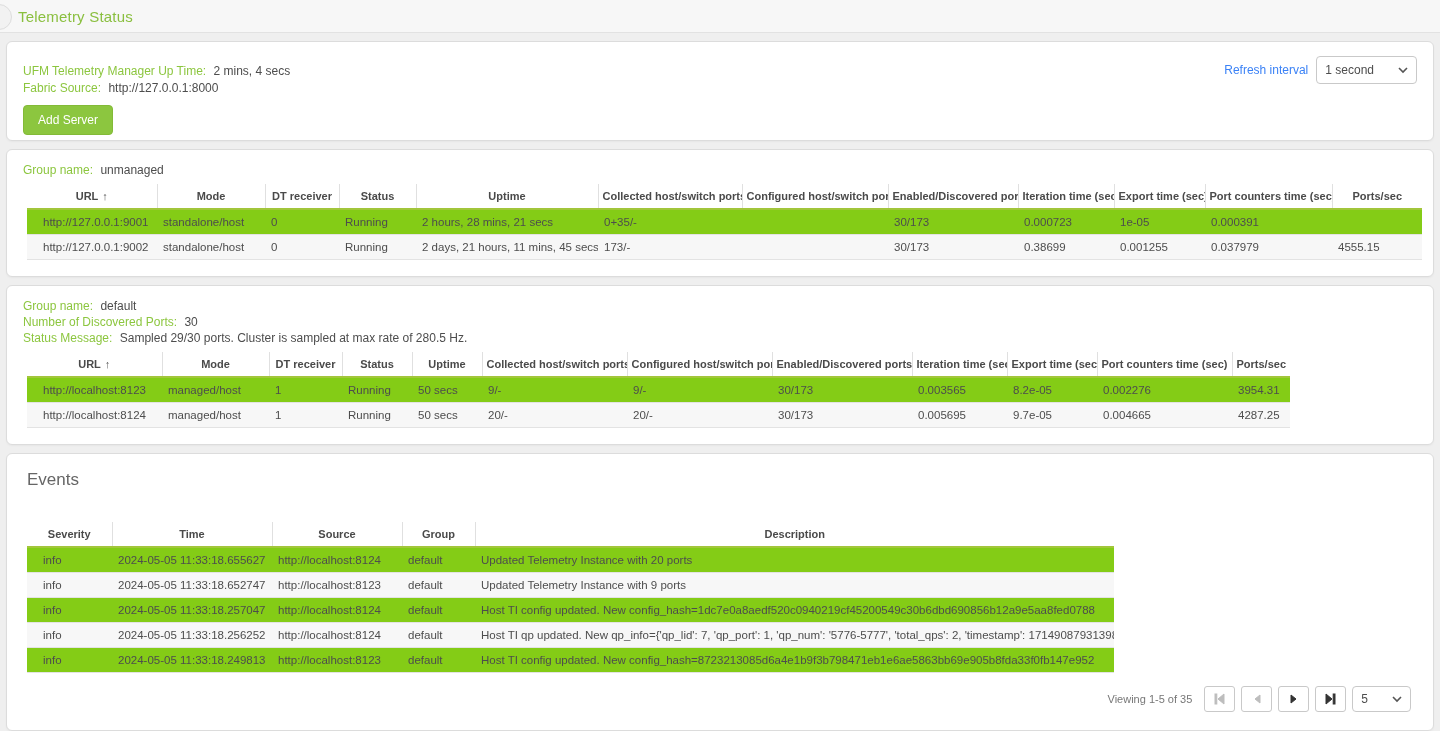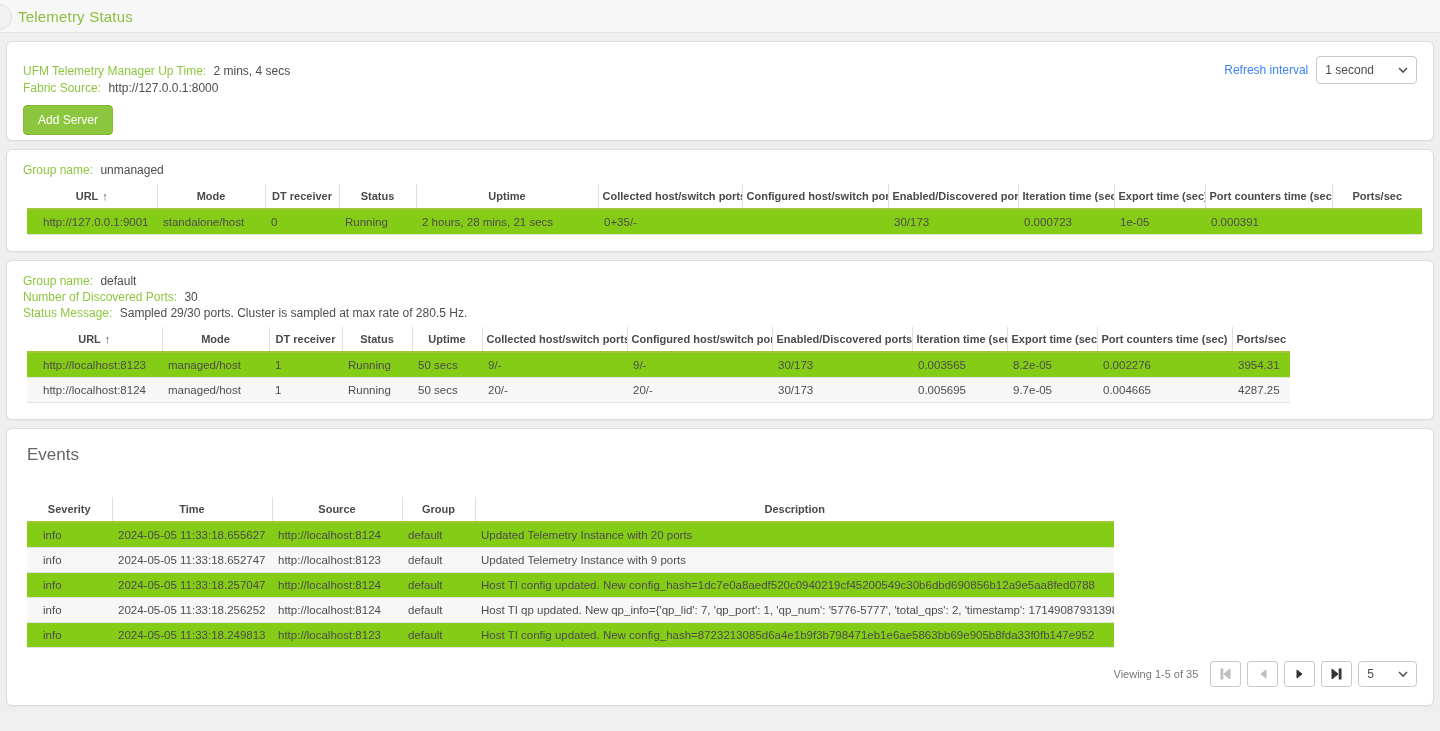--- a/index.html
+++ b/index.html
@@ -43,21 +43,21 @@
   tbody tr { border-bottom:1px solid #e3e3e3; background:#84cc16; }
   tbody tr.alt { background:#f7f7f7; }
   td:first-child { padding-left:16px; }
   .sort-arrow { margin-left:4px; font-weight:400; color:#555; }
 
   
   .panel.events { height:278px; padding:16px 0 0 0; position:relative; }
   .events-title { font-size:17px; color:#666; padding-left:20px; }
   .panel.events table { margin-top:32px; }
 
-  .pager { position:absolute; right:16px; bottom:18px; display:flex; align-items:center; gap:6px; }
+  .pager { position:absolute; right:22px; bottom:18px; display:flex; align-items:center; gap:6px; }
   .pager .viewing { font-size:11px; color:#777; margin-right:6px; }
   .pgbtn { width:31px; height:26px; background:#fff; border:1px solid #c9c9c9;
     border-radius:3px; display:flex; align-items:center; justify-content:center; cursor:pointer; }
   .pgbtn.disabled { cursor:default; }
   .pgbtn svg .ic { fill:#333; stroke:#333; }
   .pgbtn.disabled svg .ic { fill:#bdbdbd; stroke:#bdbdbd; }
   .pagesize { min-width:52px; height:26px; }
 </style>
 </head>
 <body>
@@ -134,20 +134,34 @@
           <td>Running</td>
           <td>2 hours, 28 mins, 21 secs</td>
           <td>0+35/-</td>
           <td></td>
           <td>30/173</td>
           <td>0.000723</td>
           <td>1e-05</td>
           <td>0.000391</td>
           <td></td>
         </tr>
+        <tr class="alt">
+          <td>http://127.0.0.1:9002</td>
+          <td>standalone/host</td>
+          <td>0</td>
+          <td>Running</td>
+          <td>2 days, 21 hours, 11 mins, 45 secs</td>
+          <td>173/-</td>
+          <td></td>
+          <td>30/173</td>
+          <td>0.38699</td>
+          <td>0.001255</td>
+          <td>0.037979</td>
+          <td>4555.15</td>
+        </tr>
       </tbody>
   </table>
 </div>
 
 <div class="panel group">
   <div class="group-meta">
     <div class="kv">
       <span class="k">Group name:</span>
       <span class="v">default</span>
     </div>

